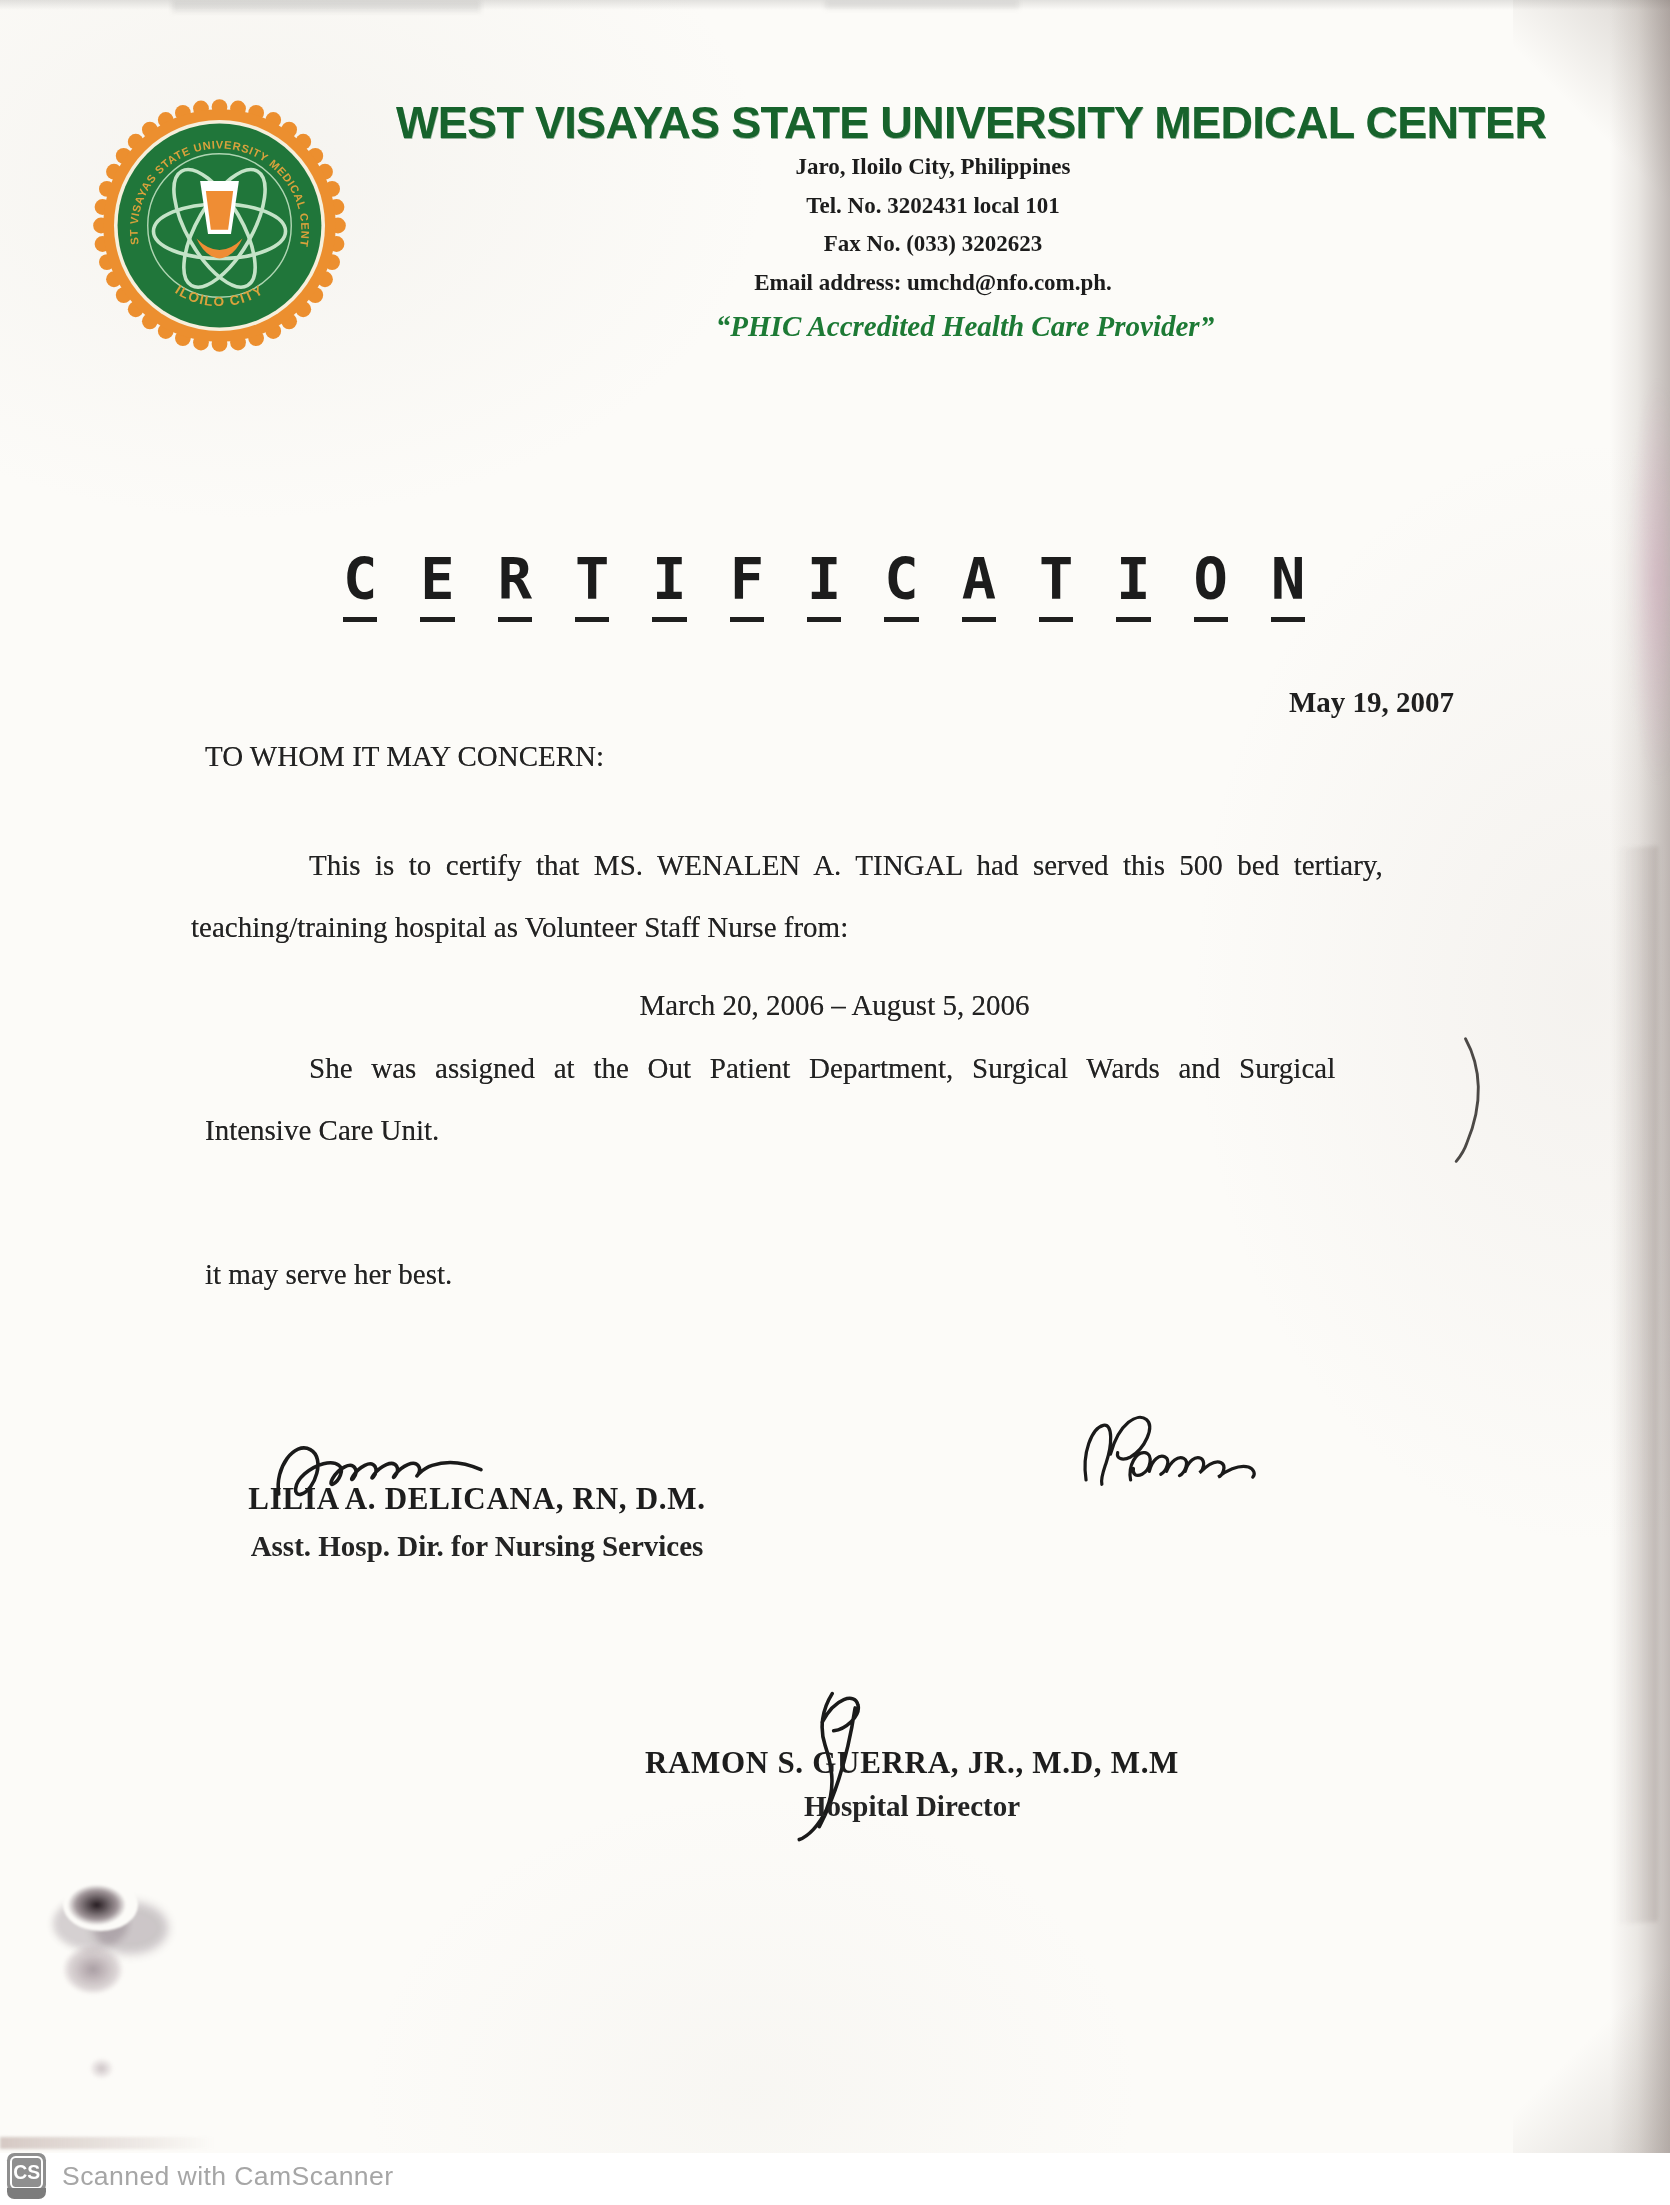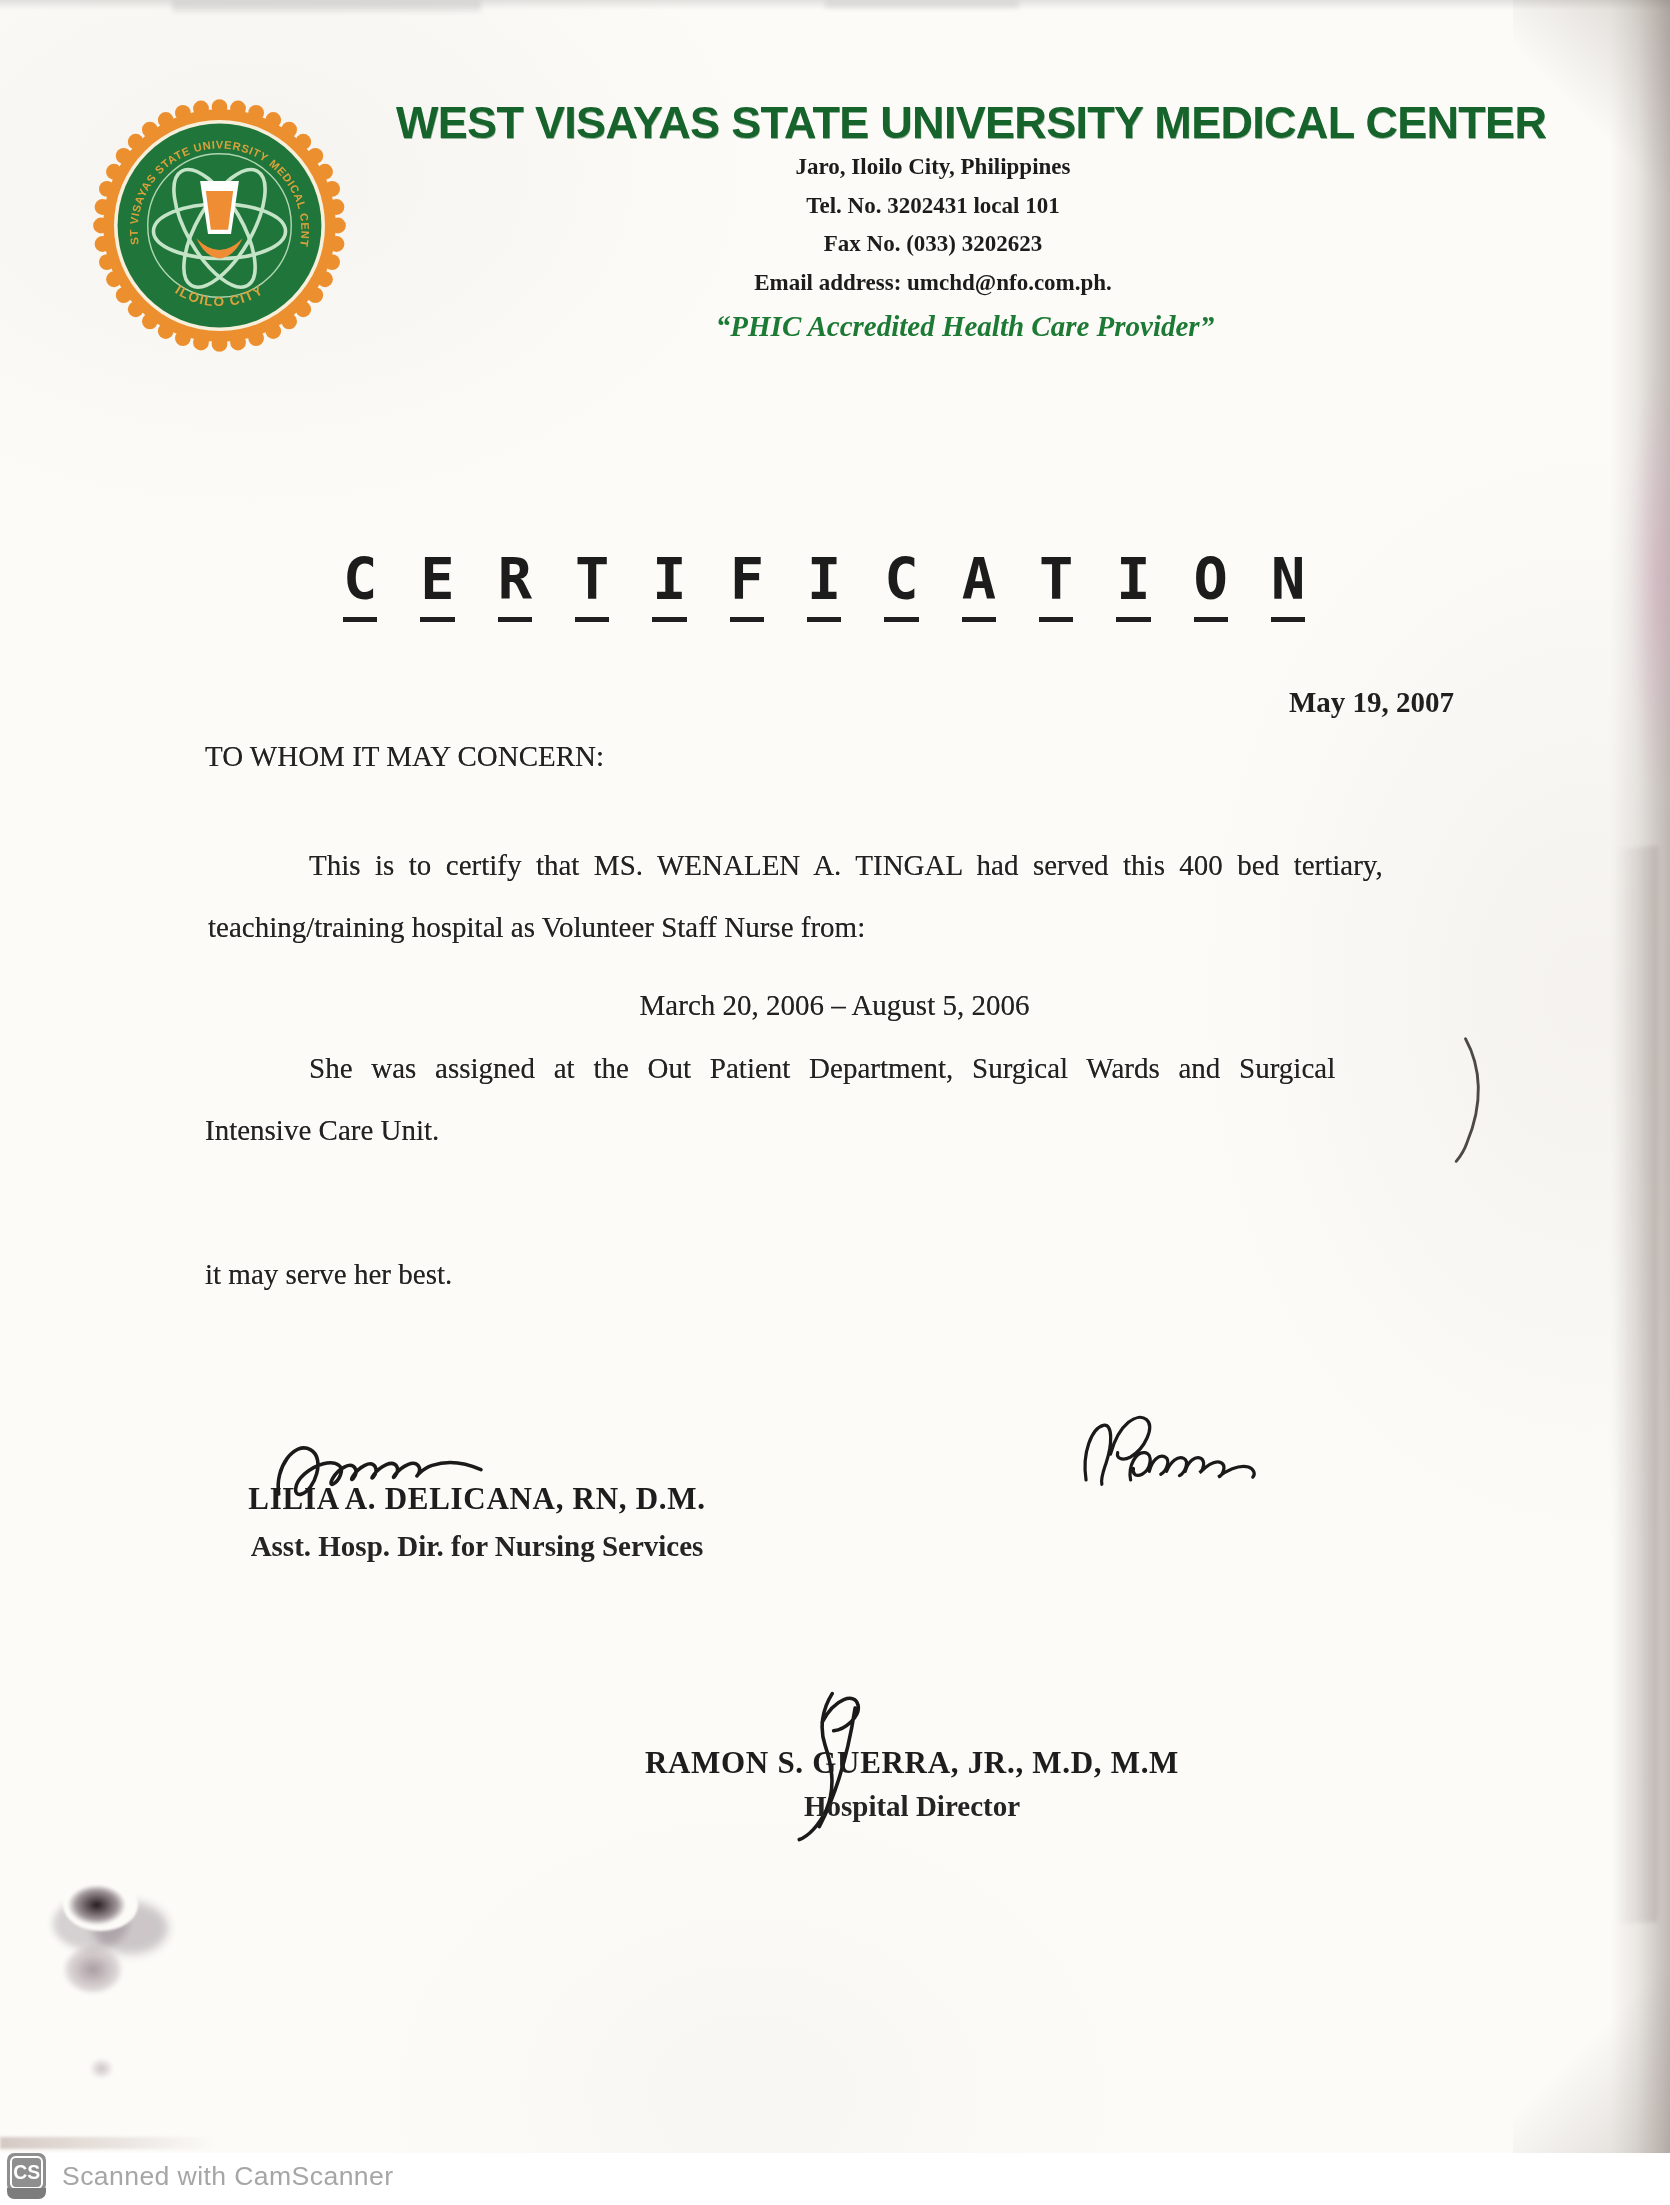--- a/index.html
+++ b/index.html
@@ -37,21 +37,21 @@
   .tagline{left:642px;top:310px;width:646px;text-align:center;font-style:italic;font-weight:bold;font-size:29px;color:#1d7a35;}
   
   .title-wrap{left:343px;top:551px;white-space:nowrap;}
   .title-wrap .tl{display:inline-block;font-family:"DejaVu Sans Mono",monospace;font-weight:bold;font-size:57px;line-height:1;
     color:#1c1c1c;margin-right:43px;padding-bottom:8.6px;border-bottom:5.7px solid #1f1f1f;}
   .date-line{right:217px;top:686px;font-size:29px;font-weight:bold;color:#1f1f1f;}
   
   .bodyline{font-size:29px;color:#222;white-space:nowrap;text-shadow:0 0 0.4px rgba(40,40,40,0.6);}
   .salutation{left:205px;top:740px;}
   .p1l1{left:309px;top:849px;word-spacing:7.2px;}
-  .p1l2{left:208px;top:911px;}
+  .p1l2{left:191px;top:911px;}
   .period{left:205px;top:989px;width:1259px;text-align:center;}
   .p2l1{left:309px;top:1052px;word-spacing:11.5px;}
   .p2l2{left:205px;top:1114px;}
   .p3l1{left:309px;top:1196px;word-spacing:2.9px;}
   .p3l2{left:205px;top:1258px;}
   
   .sigblock{text-align:center;white-space:nowrap;}
   .sig-name{font-size:31px;font-weight:bold;color:#1d1d1d;letter-spacing:0.7px;}
   .sig-title{font-size:29px;font-weight:bold;color:#242424;}
   .sb-left{left:179px;top:1481px;width:596px;}
@@ -159,21 +159,21 @@
   <div class="abs addr-block" style="top:154px;">Jaro, Iloilo City, Philippines</div>
   <div class="abs addr-block" style="top:193px;">Tel. No. 3202431 local 101</div>
   <div class="abs addr-block" style="top:231px;">Fax No. (033) 3202623</div>
   <div class="abs addr-block" style="top:270px;">Email address: umchd@nfo.com.ph.</div>
   <div class="abs tagline">“PHIC Accredited Health Care Provider”</div>
 
   <div class="abs title-wrap"><span class="tl">C</span><span class="tl">E</span><span class="tl">R</span><span class="tl">T</span><span class="tl">I</span><span class="tl">F</span><span class="tl">I</span><span class="tl">C</span><span class="tl">A</span><span class="tl">T</span><span class="tl">I</span><span class="tl">O</span><span class="tl">N</span></div>
   <div class="abs date-line">May 19, 2007</div>
 
   <div class="abs bodyline salutation">TO WHOM IT MAY CONCERN:</div>
-  <div class="abs bodyline p1l1">This is to certify that MS. WENALEN A. TINGAL had served this 400 bed tertiary,</div>
+  <div class="abs bodyline p1l1">This is to certify that MS. WENALEN A. TINGAL had served this 500 bed tertiary,</div>
   <div class="abs bodyline p1l2">teaching/training hospital as Volunteer Staff Nurse from:</div>
   <div class="abs bodyline period">March 20, 2006 – August 5, 2006</div>
   <div class="abs bodyline p2l1">She was assigned at the Out Patient Department, Surgical Wards and Surgical</div>
   <div class="abs bodyline p2l2">Intensive Care Unit.</div>
   <div class="abs bodyline p3l2">it may serve her best.</div>
 
   <svg class="abs" style="left:1444px;top:1035px;" width="43" height="133" viewBox="0 0 60 185">
     <path d="M30,5 C52,45 55,95 32,150 C28,162 22,170 17,176" stroke="#2e2a28" stroke-width="4" fill="none" stroke-linecap="round" opacity="0.85"></path>
   </svg>
 

